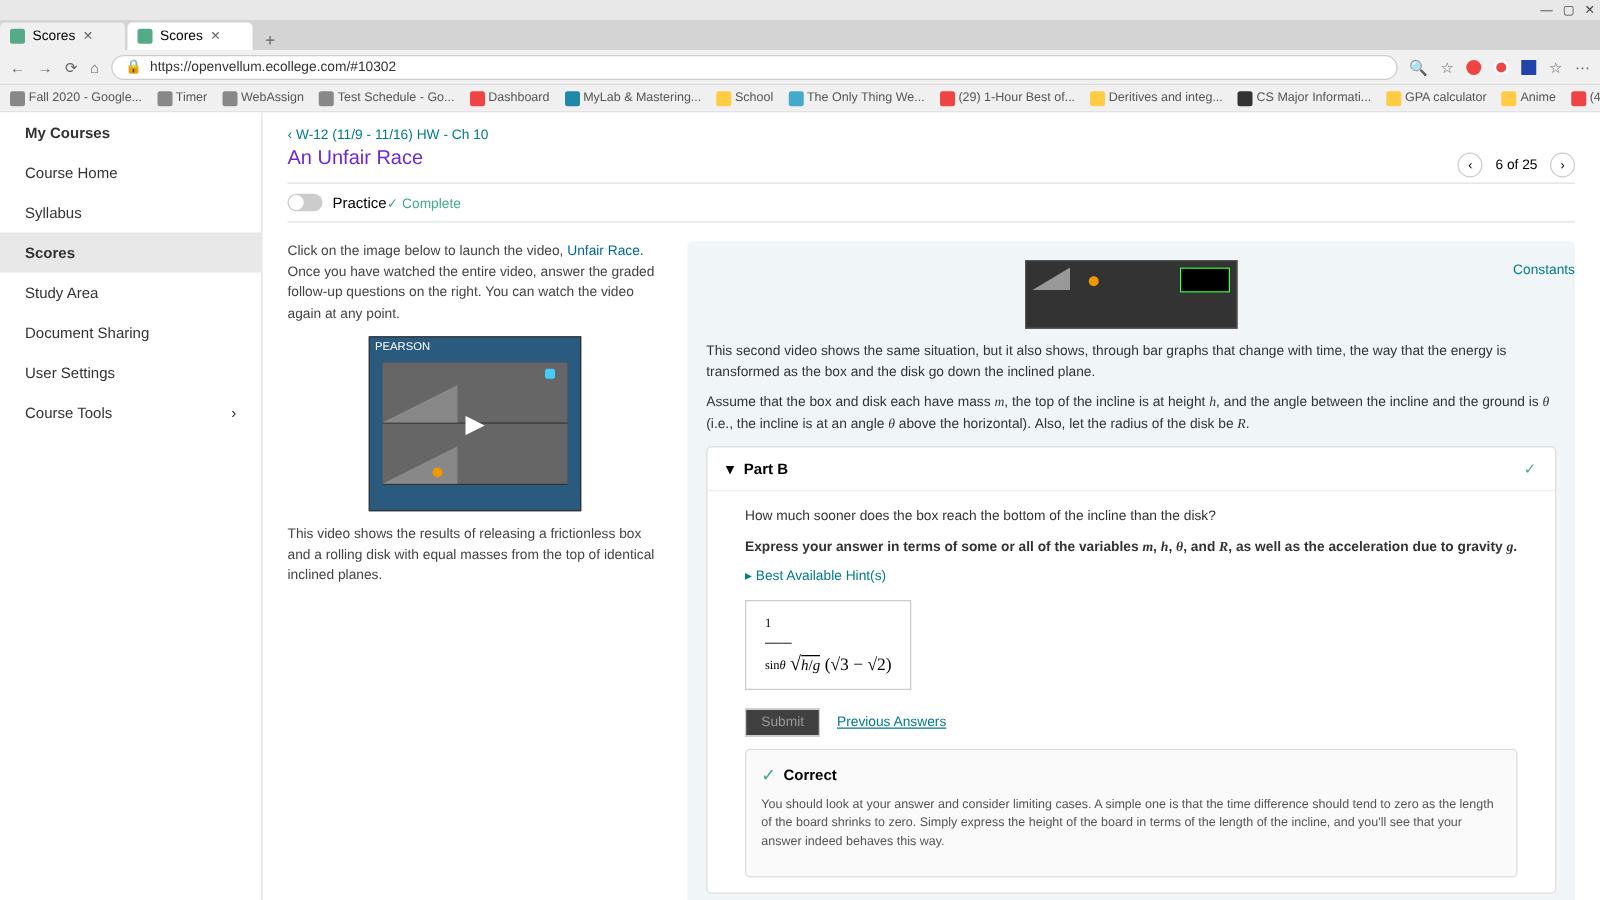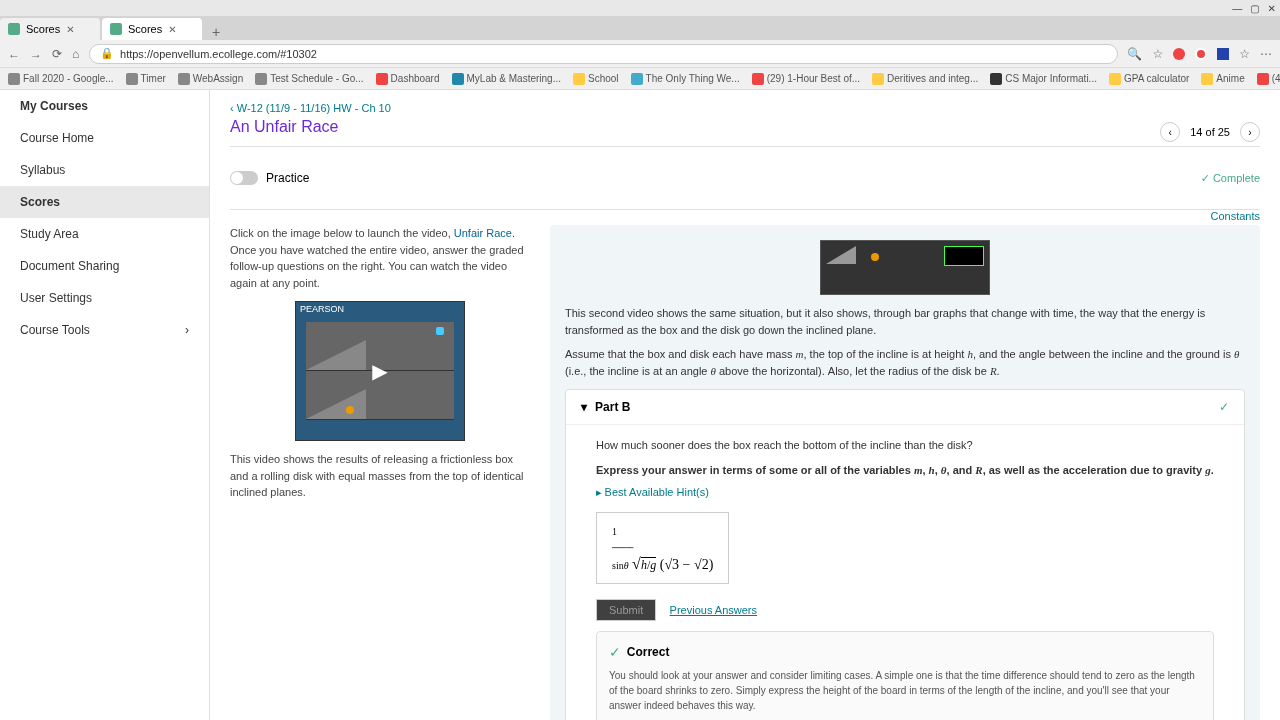--- a/index.html
+++ b/index.html
@@ -21,21 +21,21 @@
 .bm-ico{width:12px;height:12px;background:#888;border-radius:2px;display:inline-block}
 .app{display:flex;height:686px;background:#fff}
 .sidebar{width:210px;background:#fff;border-right:1px solid #e0e0e0}
 .nav-item{padding:9px 20px;font-size:12px;color:#333;cursor:pointer}
 .nav-item.bold{font-weight:600}
 .nav-item.active{background:#e8e8e8;font-weight:600}
 .nav-item.tools{display:flex;justify-content:space-between;align-items:center}
 .main{flex:1;overflow-y:auto;padding:0 20px 20px 20px;position:relative}
 .crumb{color:#007a8c;font-size:11px;padding:12px 0 4px 0}
 .title{font-size:16px;font-weight:400;color:#6d28d9;padding-bottom:10px}
-.topbar{display:flex;justify-content:space-between;align-items:center;border-top:1px solid #e0e0e0;border-bottom:1px solid #e0e0e0;padding:24px 0}
+.topbar{display:flex;align-items:center;border-top:1px solid #e0e0e0;border-bottom:1px solid #e0e0e0;padding:8px 0}
 .toggle{width:28px;height:14px;background:#ccc;border-radius:7px;position:relative;display:inline-block}
 .toggle::after{content:"";width:12px;height:12px;background:#fff;border-radius:50%;position:absolute;top:1px;left:1px}
 .pager{display:flex;align-items:center;gap:10px;font-size:11px}
 .pgbtn{width:20px;height:20px;border:1px solid #ccc;border-radius:50%;display:flex;align-items:center;justify-content:center;font-size:10px}
 .complete{color:#4a8;font-size:11px}
 .content{display:flex;gap:20px;margin-top:15px}
 .left{width:300px}
 .right{flex:1;background:#f0f5f8;border-radius:4px;padding:0}
 .vidtext{font-size:11px;color:#444;line-height:1.5}
 .vidtext a{color:#069}
@@ -187,21 +187,21 @@
       <span>›</span>
     </div>
   </div>
 
   <div class="main">
     <div class="crumb">‹ <span>W-12 (11/9 - 11/16) HW - Ch 10</span></div>
     <div style="display:flex;justify-content:space-between;align-items:center">
       <div class="title">An Unfair Race</div>
       <div class="pager">
         <span class="pgbtn">‹</span>
-        <span>14 of 25</span>
+        <span>6 of 25</span>
         <span class="pgbtn">›</span>
       </div>
     </div>
     <div class="topbar">
       <div style="display:flex;align-items:center;gap:8px">
         <span class="toggle"></span>
         <span>Practice</span>
       </div>
       <div class="complete">✓ <span>Complete</span></div>
     </div>

